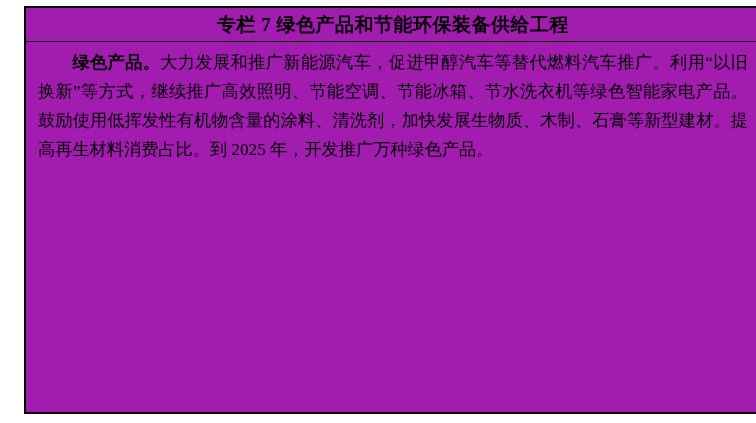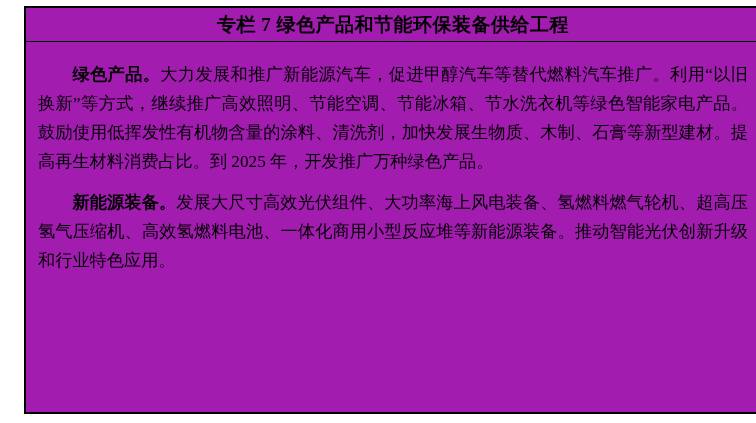--- a/index.html
+++ b/index.html
@@ -42,30 +42,29 @@
   .content {
     padding: 6px 12px 4px 12px;
     box-sizing: border-box;
   }
   .para {
     font-size: 17.2px;
     line-height: 29px;
     text-align: justify;
     text-justify: inter-ideograph;
     text-indent: 2em;
-    margin: 12px 0 0 0;
+    margin: 0 0 0 0;
   }
   .lead {
     font-weight: bold;
   }
 </style>
 </head>
 <body>
 
 <div class="box">
   <div class="title-bar">
     <div class="title-text">专栏 7  绿色产品和节能环保装备供给工程</div>
   </div>
   <div class="content">
     <p class="para"><span class="lead">绿色产品。</span><span>大力发展和推广新能源汽车，促进甲醇汽车等替代燃料汽车推广。利用“以旧换新”等方式，继续推广高效照明、节能空调、节能冰箱、节水洗衣机等绿色智能家电产品。鼓励使用低挥发性有机物含量的涂料、清洗剂，加快发展生物质、木制、石膏等新型建材。提高再生材料消费占比。到 2025 年，开发推广万种绿色产品。</span></p>
-    <p class="para"><span class="lead">新能源装备。</span><span>发展大尺寸高效光伏组件、大功率海上风电装备、氢燃料燃气轮机、超高压氢气压缩机、高效氢燃料电池、一体化商用小型反应堆等新能源装备。推动智能光伏创新升级和行业特色应用。</span></p>
   </div>
 </div>
 
 </body></html>

